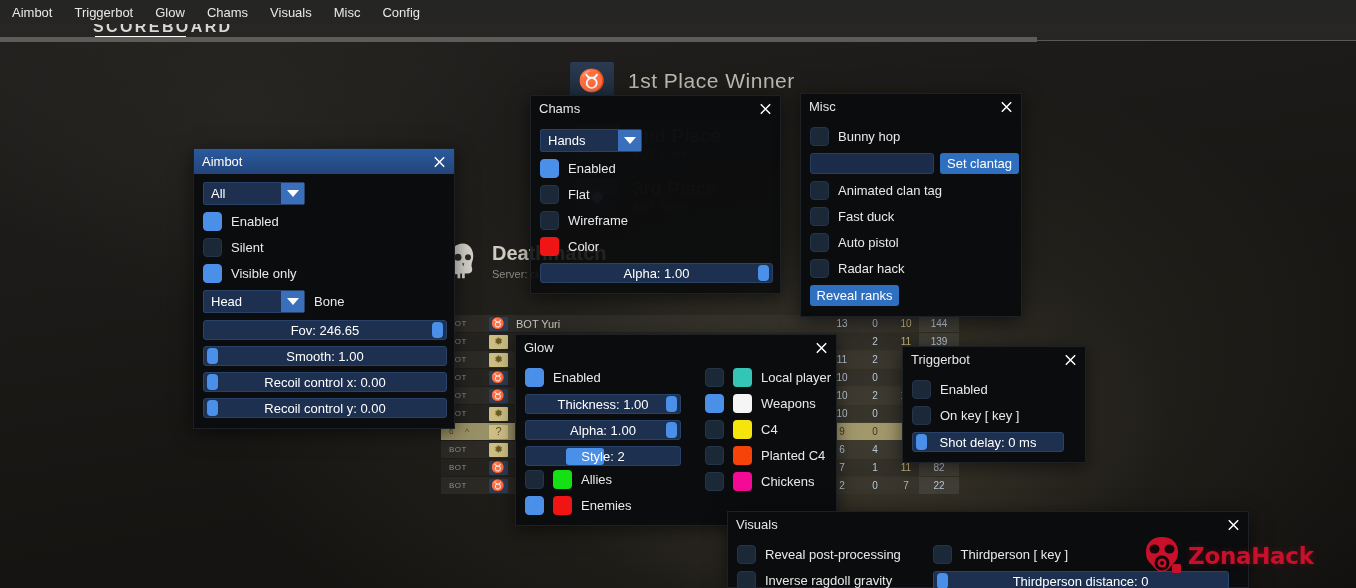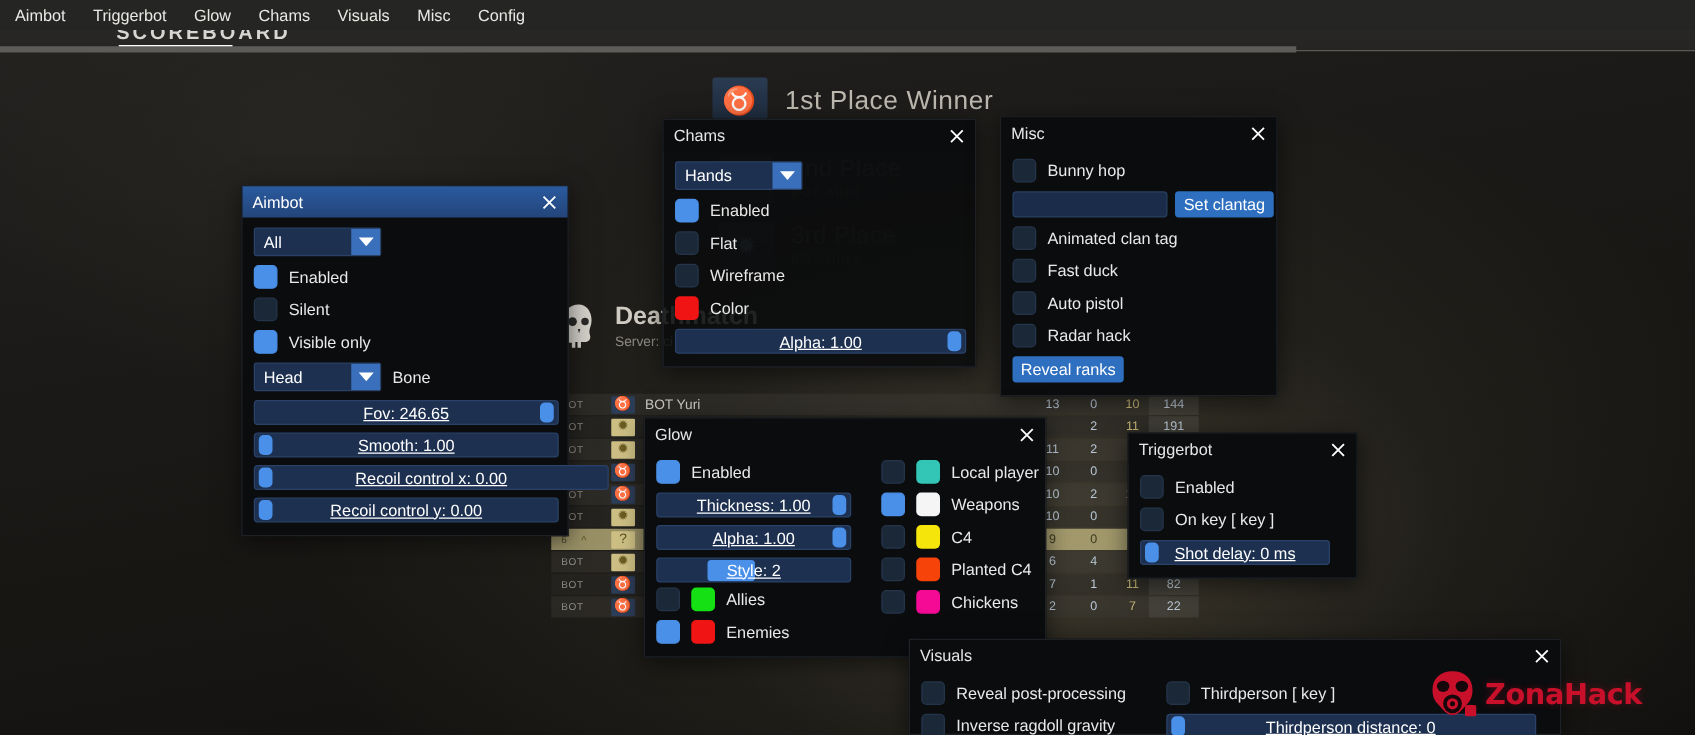--- a/index.html
+++ b/index.html
@@ -194,21 +194,21 @@
     display: flex; align-items: center; justify-content: center;
     font-size: 13px; color: #ffffff; overflow: hidden;
   }
   .slider .knob {
     position: absolute; top: 1px; width: 11px; height: 16px;
     border-radius: 4px; background: #4a90e8;
   }
   .slider .fillknob {
     position: absolute; top: 1px; height: 17px; border-radius: 3px; background: #4a90e8;
   }
-  .slider .stxt { position: relative; z-index: 2; text-decoration: underline; }
+  .slider .stxt { position: relative; z-index: 2; }
 
   .txtin {
     height: 21px; border-radius: 3px;
     background: #1a2c49; border: 1px solid #27405f;
   }
   .btn {
     height: 21px; padding: 0 7px; border-radius: 3px;
     background: #2f6fbf; color: #fff; font-size: 13px;
     display: flex; align-items: center; justify-content: center;
     white-space: nowrap;
@@ -292,21 +292,21 @@
           <span class="num n-d">10</span>
           <span class="num n-s">144</span>
         </div>
         <div class="sb-row alt">
           <span class="r-tag">BOT</span>
           <span class="r-rank rk-gold">✹</span>
           <span class="r-name">BOT</span>
           <span class="num n-k"></span>
           <span class="num n-a">2</span>
           <span class="num n-d">11</span>
-          <span class="num n-s">191</span>
+          <span class="num n-s">139</span>
         </div>
         <div class="sb-row ">
           <span class="r-tag">BOT</span>
           <span class="r-rank rk-gold">✹</span>
           <span class="r-name">BOT</span>
           <span class="num n-k">11</span>
           <span class="num n-a">2</span>
           <span class="num n-d">9</span>
           <span class="num n-s"></span>
         </div>
@@ -415,21 +415,21 @@
         <div class="lbl">Bone</div>
       </div>
       <div class="slider" style="width:244px;margin-bottom:6px">
         <span class="knob" style="right:3px"></span>
         <span class="stxt">Fov: 246.65</span>
       </div>
       <div class="slider" style="width:244px;margin-bottom:6px">
         <span class="knob" style="left:3px"></span>
         <span class="stxt">Smooth: 1.00</span>
       </div>
-      <div class="slider" style="width:284px;margin-bottom:6px">
+      <div class="slider" style="width:244px;margin-bottom:6px">
         <span class="knob" style="left:3px"></span>
         <span class="stxt">Recoil control x: 0.00</span>
       </div>
       <div class="slider" style="width:244px">
         <span class="knob" style="left:3px"></span>
         <span class="stxt">Recoil control y: 0.00</span>
       </div>
     </div>
   </div>
 

